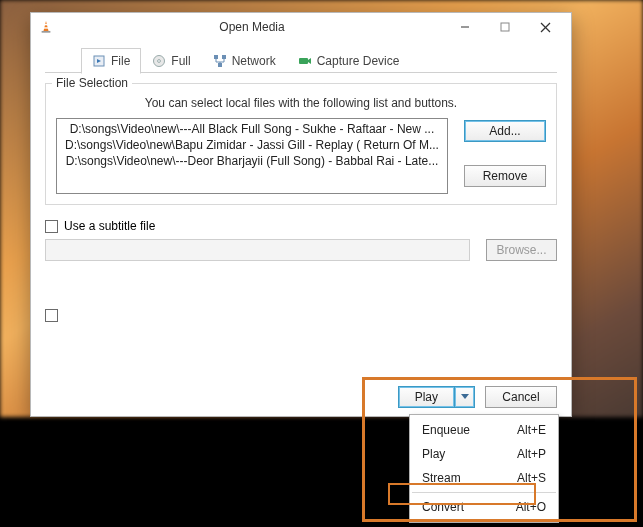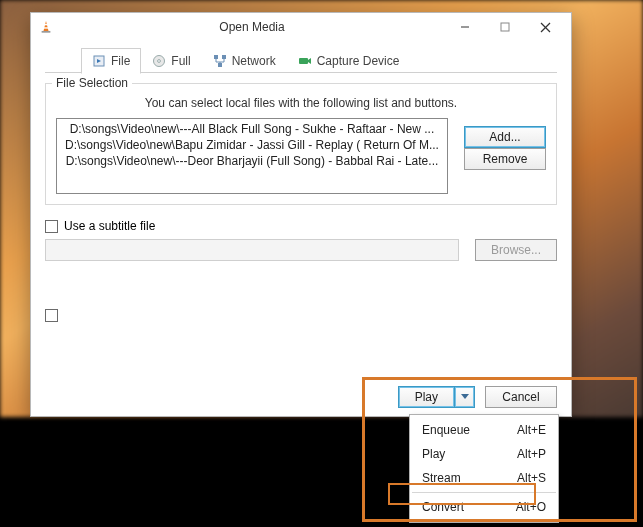--- a/index.html
+++ b/index.html
@@ -99,21 +99,21 @@
     overflow: hidden;
   }
   .filebox .item {
     white-space: nowrap;
     overflow: hidden;
     text-overflow: ellipsis;
     color: #222;
     line-height: 16px;
     font-size: 12px;
   }
-  .file-buttons { display:flex; flex-direction:column; gap:0; width: 82px; margin-top: 8px; }
+  .file-buttons { display:flex; flex-direction:column; gap:23px; width: 82px; margin-top: 2px; }
   .wbtn {
     height: 22px;
     border: 1px solid #9e9e9e;
     background: linear-gradient(#fdfdfd,#ececec);
     color: #222;
     display:flex; align-items:center; justify-content:center;
     font-size: 12px;
     padding: 0 6px;
   }
   .wbtn.primary { border: 1px solid #3b99c4; box-shadow: inset 0 0 0 1px #74c1e8; }
@@ -291,21 +291,21 @@
       </div>
     </div>
   </div>
 
   <div class="subtitle-row">
     <div class="chk"></div>
     <span>Use a subtitle file</span>
   </div>
   <div class="sub-file-row">
     <div class="pathbox"></div>
-    <div class="wbtn disabled" style="width:82px">
+    <div class="wbtn disabled" style="width:71px">
         <span>Browse...</span>
       </div>
   </div>
 
   <div class="options-row">
     <div class="chk"></div>
   </div>
 
   <div class="bottom-buttons">
     <div class="split">

